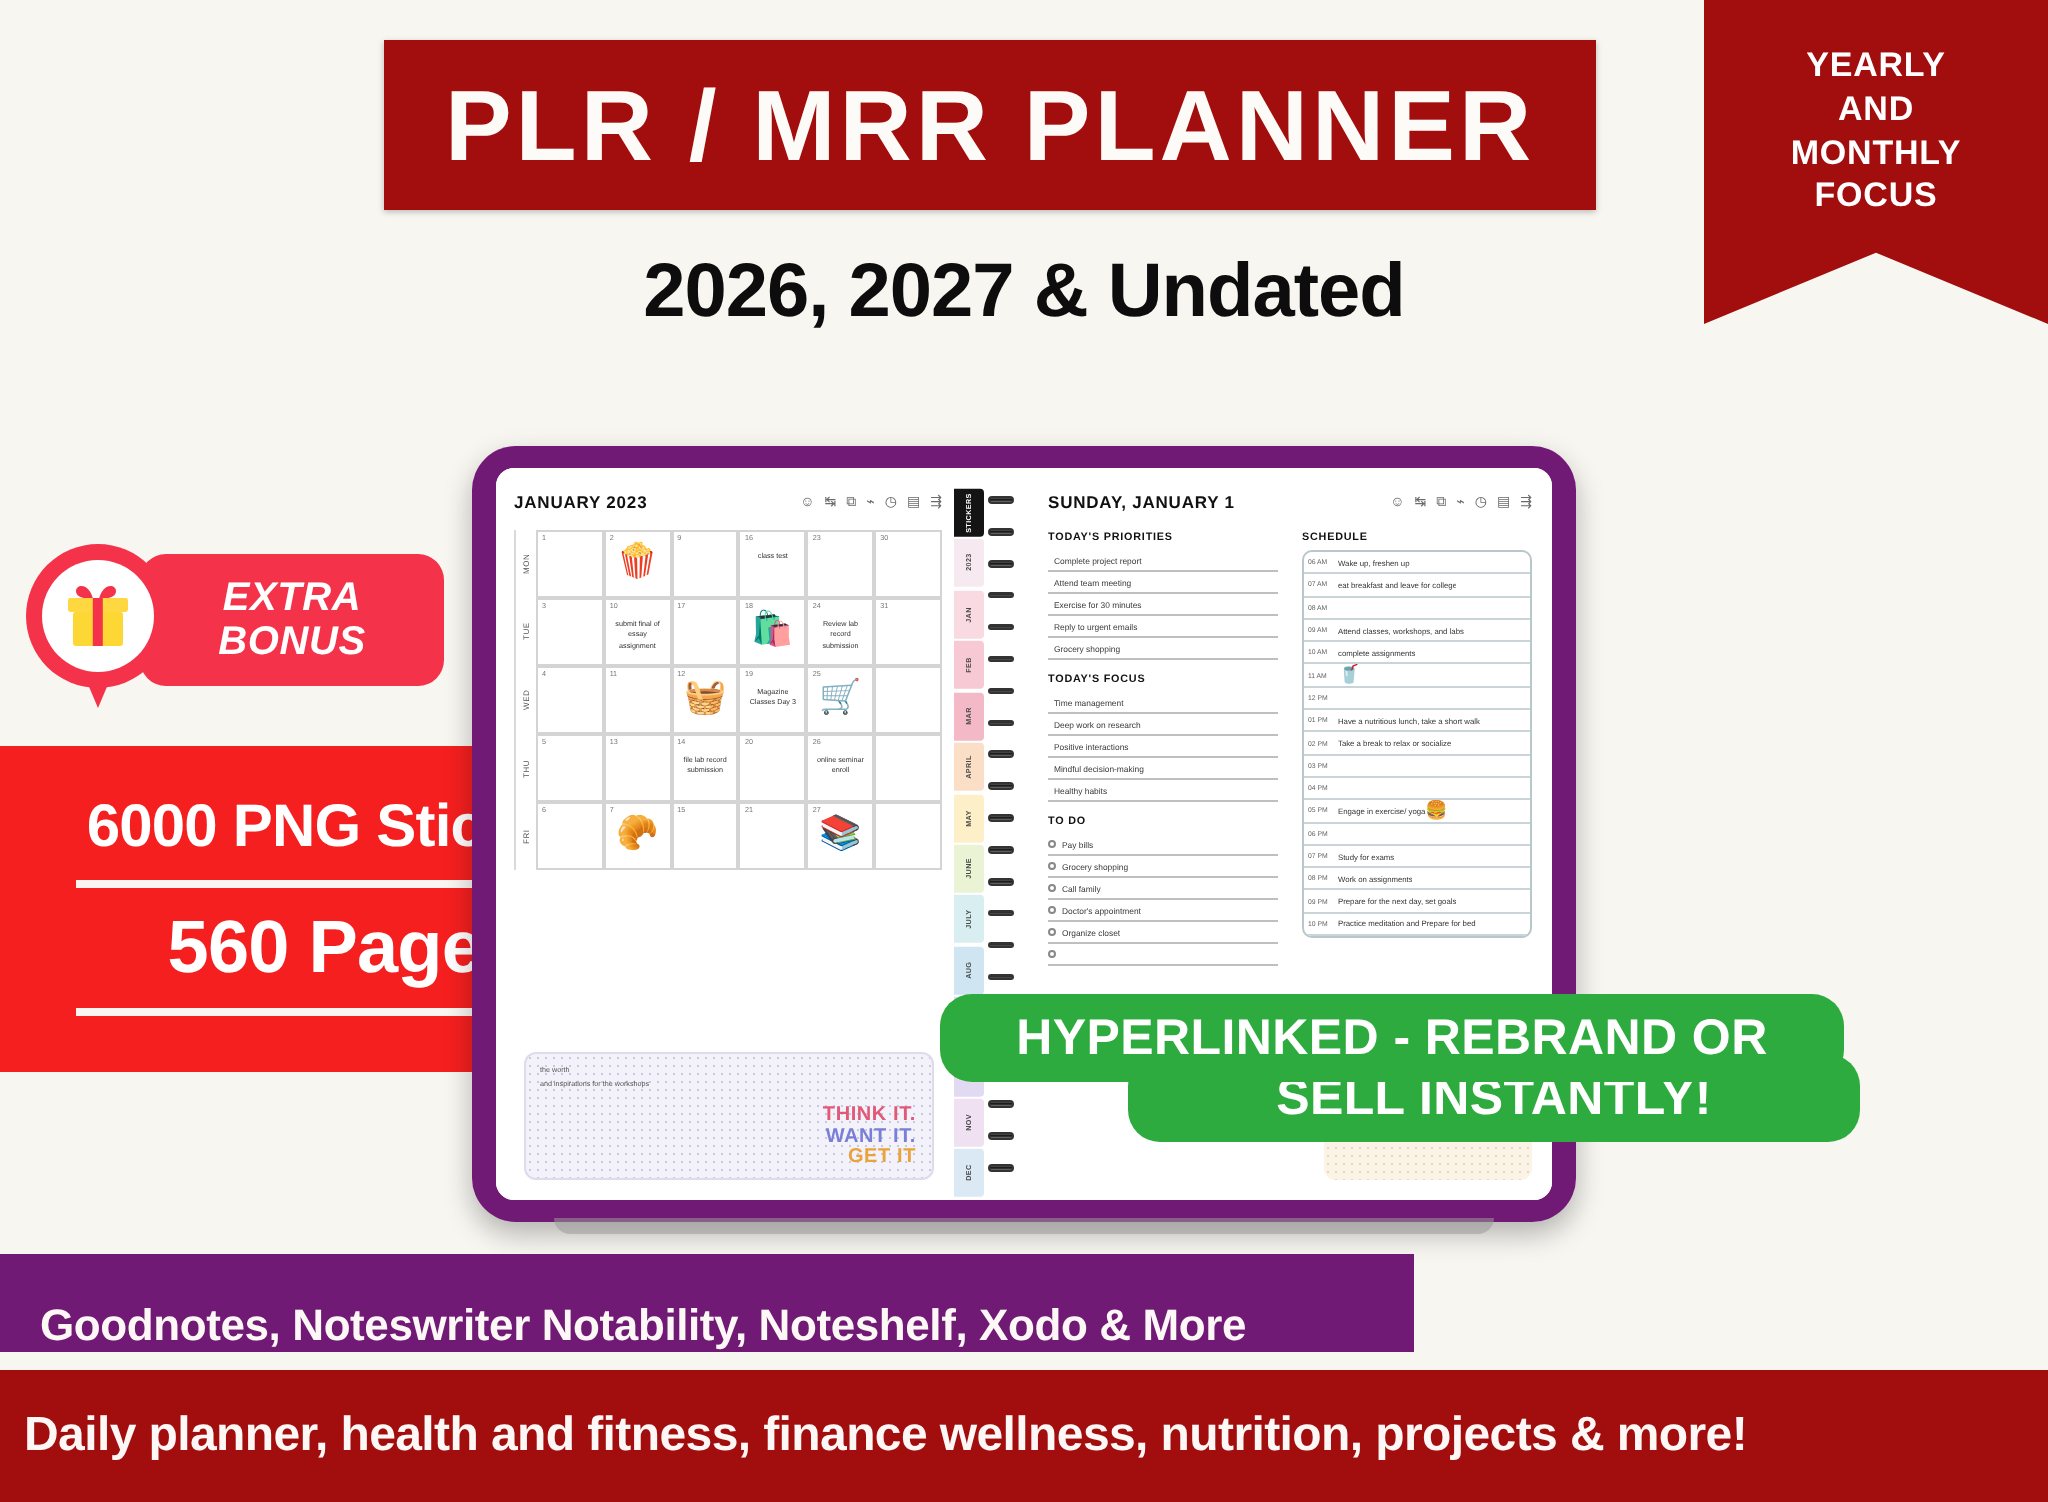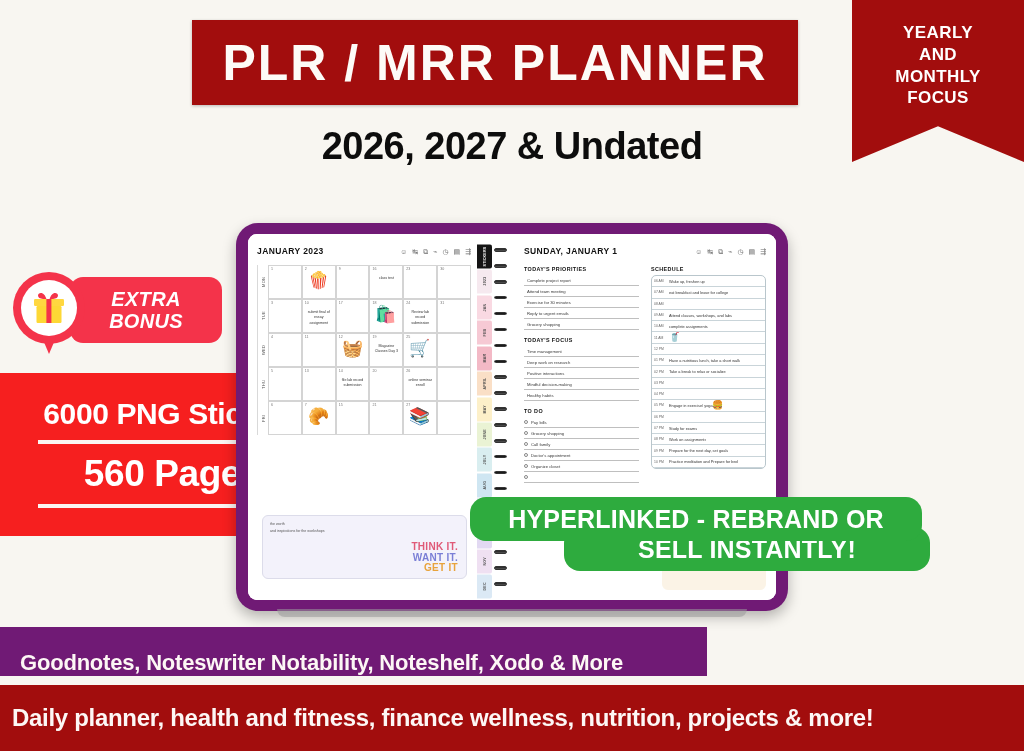--- a/index.html
+++ b/index.html
@@ -112,21 +112,21 @@
     display: flex; align-items: center; justify-content: center;
     border-right: .5px solid #d9d9d9;
   }
   .cal-grid { flex: 1; display: grid; grid-template-columns: repeat(6,1fr); grid-auto-rows: 34px; }
   .cal-cell { border: .5px solid #d4d4d4; position: relative; overflow: hidden; padding: 1px 2px; }
   .cal-cell .dnum { font-size: 3.6px; color: #777; }
   .cal-cell .ctxt { font-size: 3.6px; color: #333; text-align: center; margin-top: 5px; line-height: 1.5; }
   .cal-cell .stick { font-size: 17px; line-height: 1; text-align: center; margin-top: 1px; }
 
   .note-card {
-    position: absolute; left: 14px; bottom: 21px; width: 205px; height: 64px;
+    position: absolute; left: 14px; bottom: 10px; width: 205px; height: 64px;
     background: #f3f2fb; border: .5px solid #dcdcea; border-radius: 6px;
     background-image: radial-gradient(#c9c9de .5px, transparent .5px);
     background-size: 4px 4px; padding: 5px 7px; overflow: hidden; margin-top: 44px;
   }
   .note-card .nl { font-size: 3.6px; color: #555; line-height: 2; }
   .note-card .slogan { position: absolute; right: 8px; bottom: 5px; text-align: right; }
   .note-card .slogan div { font-size: 10px; font-weight: 700; line-height: 1.02; letter-spacing: .3px; }
 
   
   .tabs { width: 15px; height: 100%; display: flex; flex-direction: column; padding-top: 10px; }

